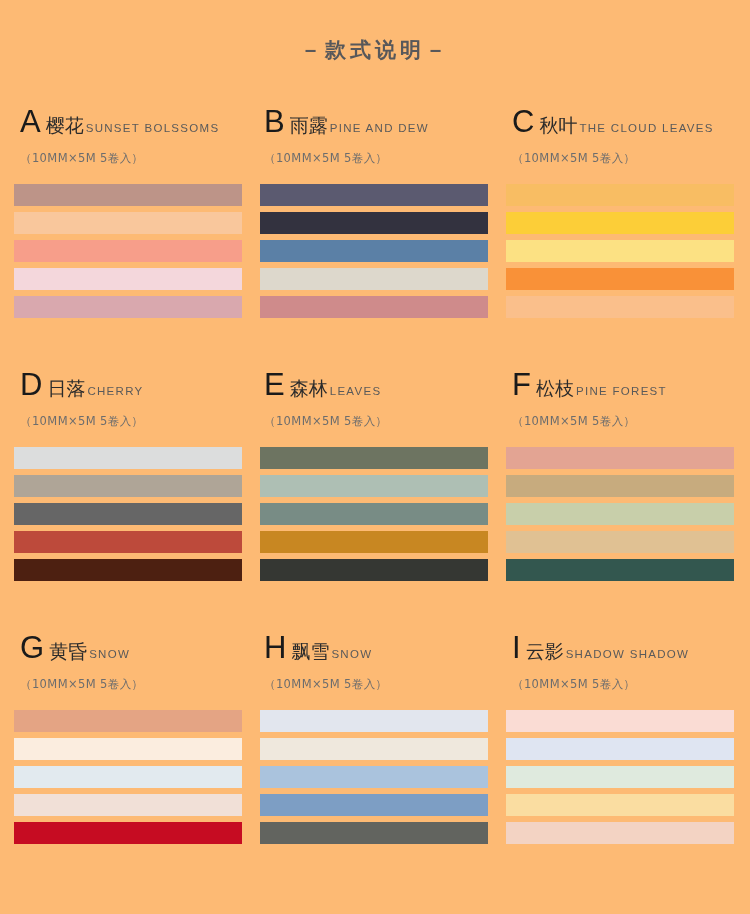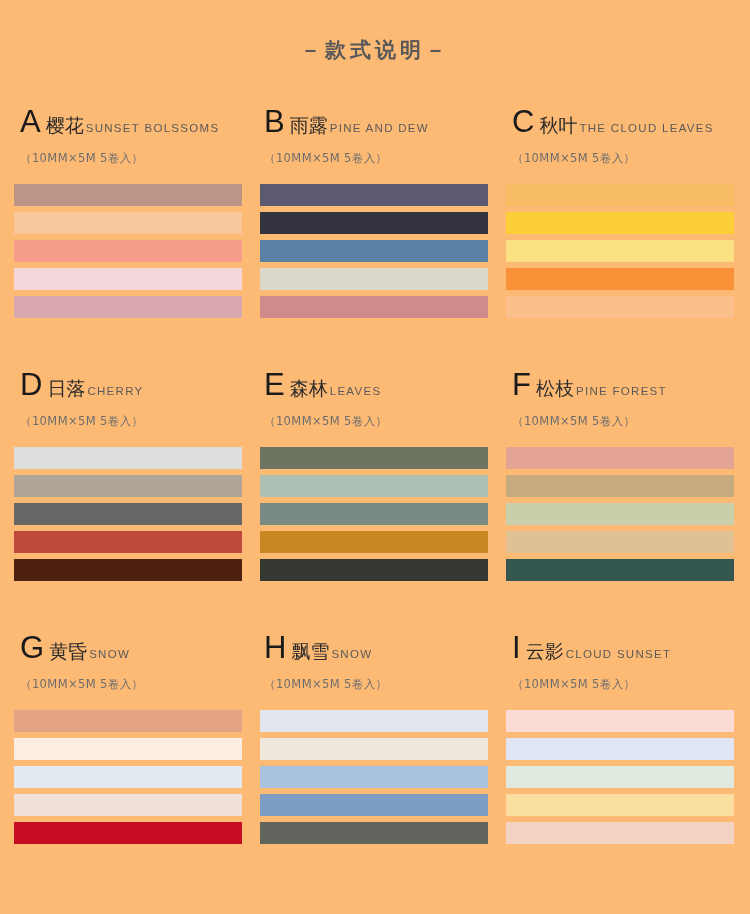--- a/index.html
+++ b/index.html
@@ -241,21 +241,21 @@
           <div class="swatch" style="background: rgb(239, 232, 221);"></div>
           <div class="swatch" style="background: rgb(170, 195, 221);"></div>
           <div class="swatch" style="background: rgb(125, 158, 196);"></div>
           <div class="swatch" style="background: rgb(98, 100, 95);"></div>
         </div>
       </div>
       <div class="group col-3">
         <div class="ghead">
           <span class="letter">I</span>
           <span class="cn">云影</span>
-          <span class="en">CLOUD SUNSET</span>
+          <span class="en">SHADOW SHADOW</span>
         </div>
         <div class="spec">（10MM×5M 5卷入）</div>
         <div class="swatches">
           <div class="swatch" style="background: rgb(250, 220, 212);"></div>
           <div class="swatch" style="background: rgb(223, 229, 242);"></div>
           <div class="swatch" style="background: rgb(223, 234, 222);"></div>
           <div class="swatch" style="background: rgb(250, 221, 161);"></div>
           <div class="swatch" style="background: rgb(243, 211, 195);"></div>
         </div>
       </div>

